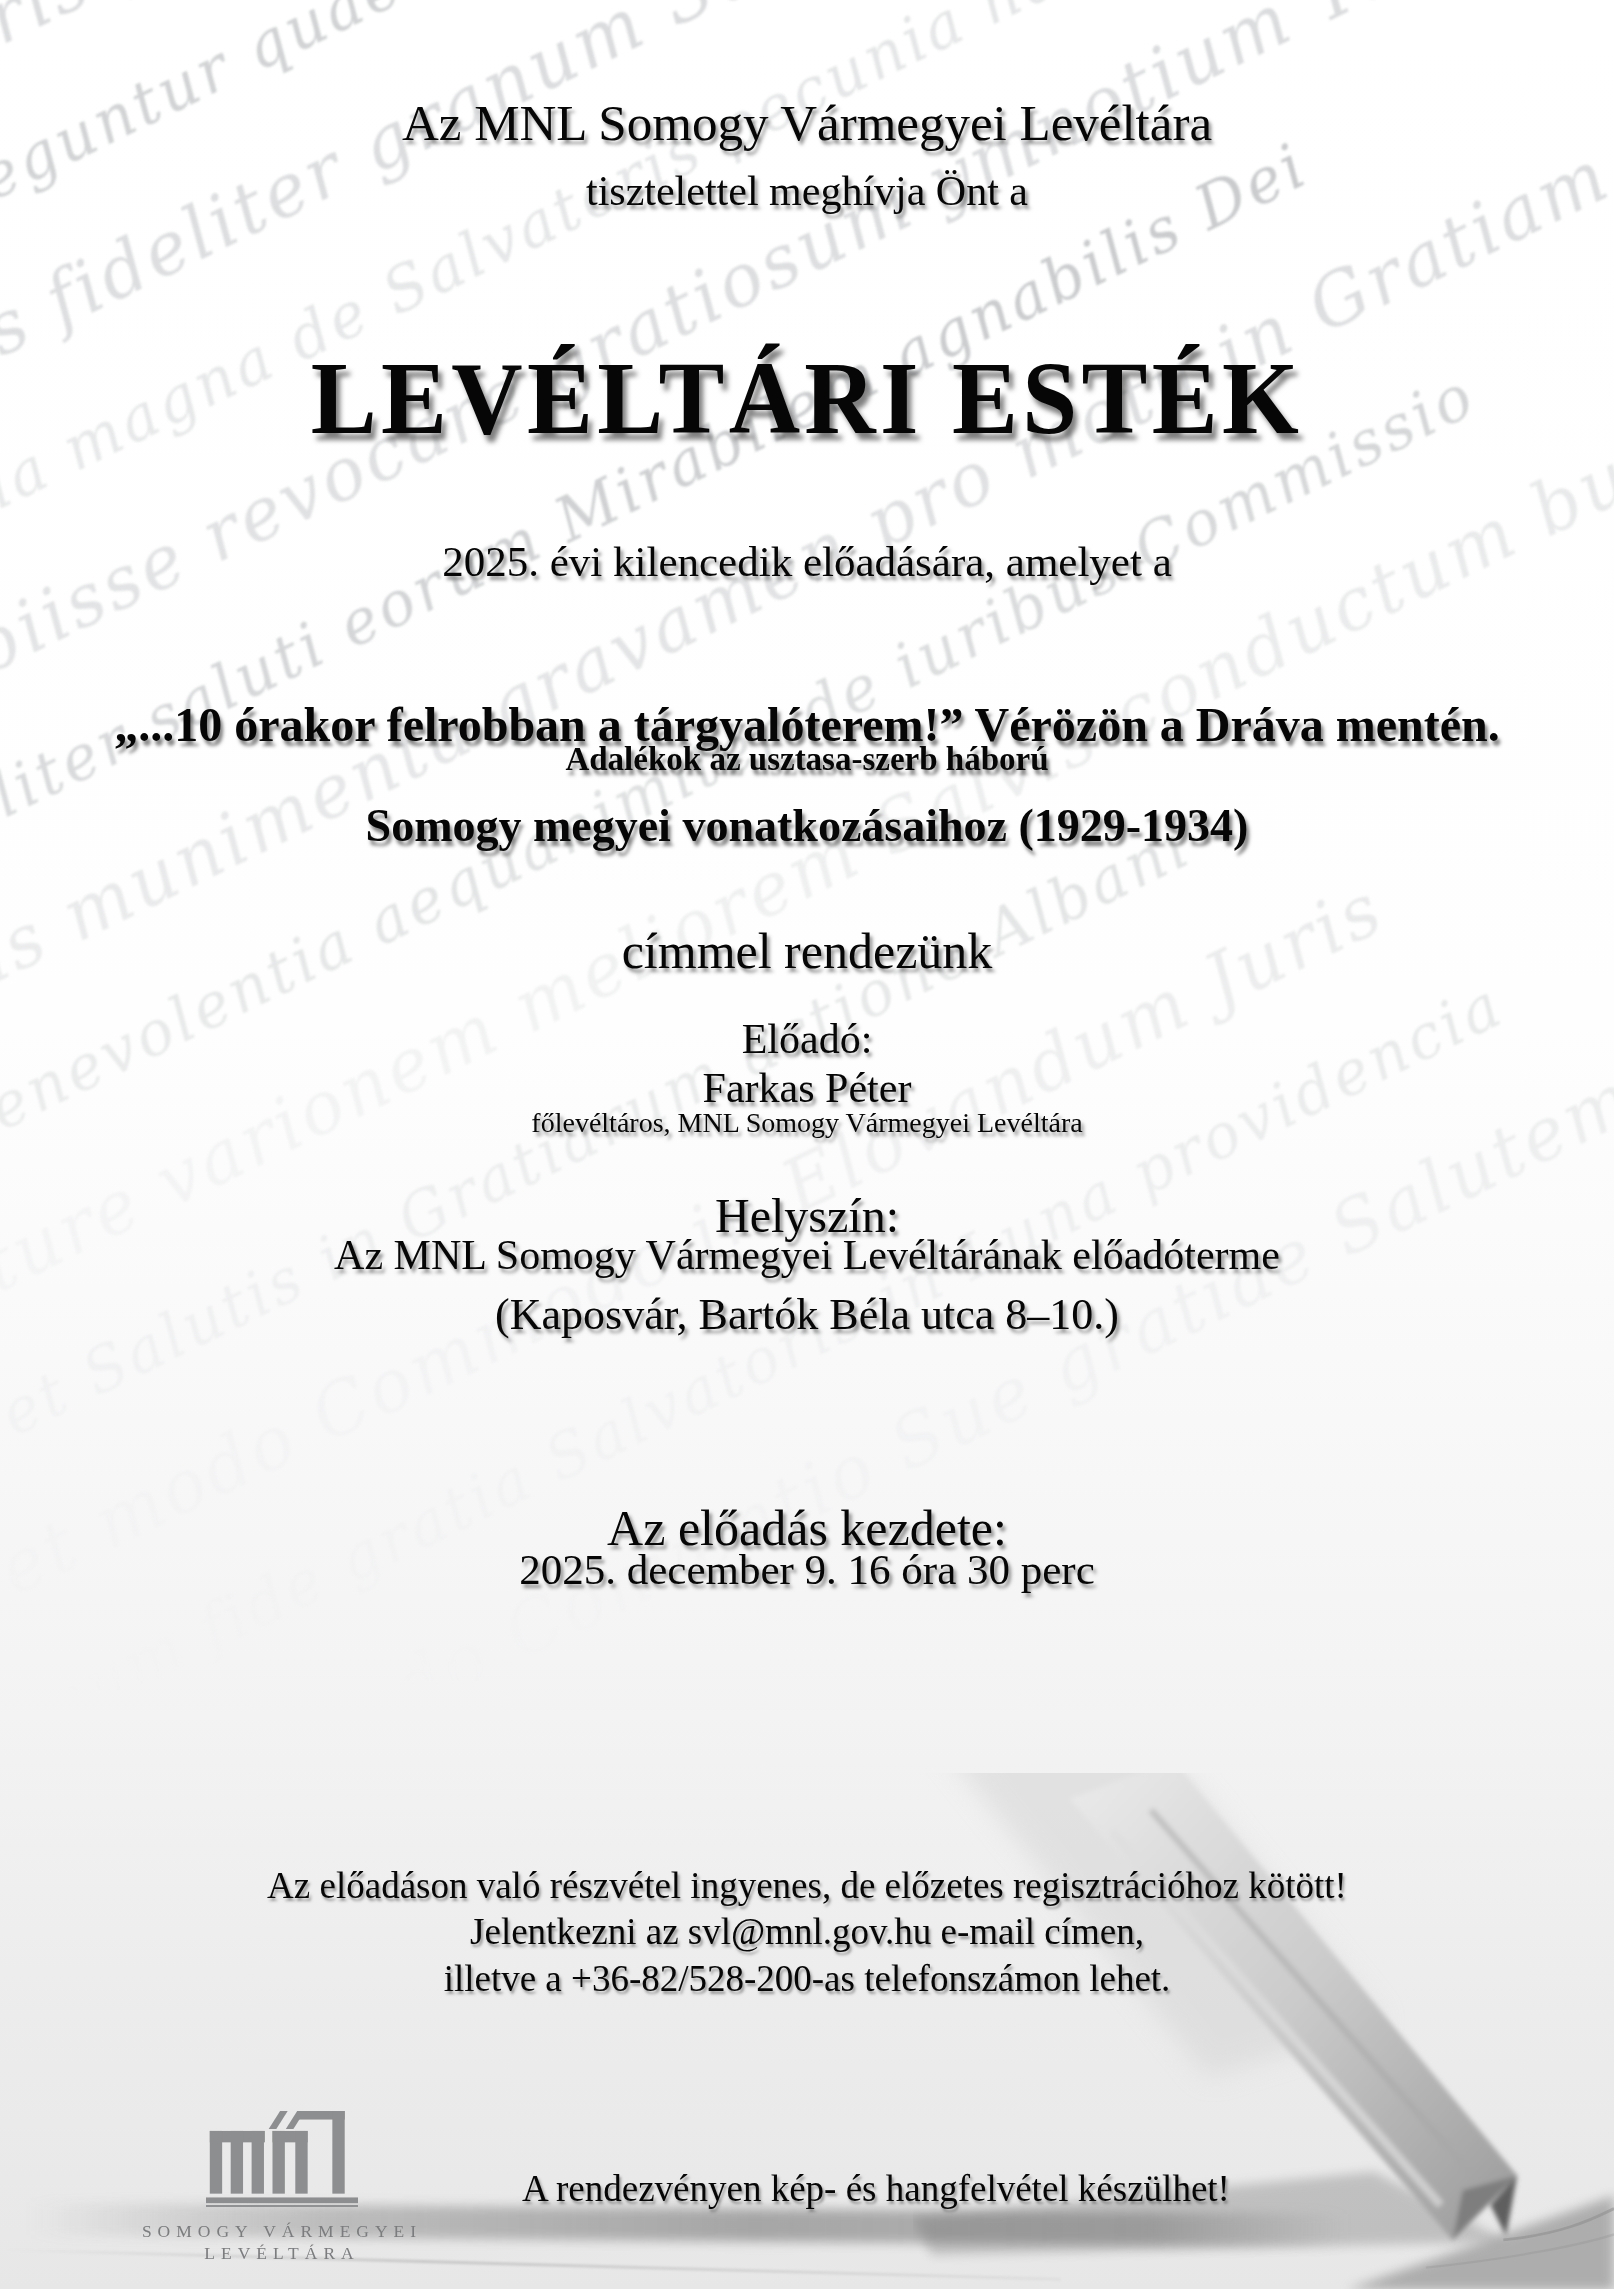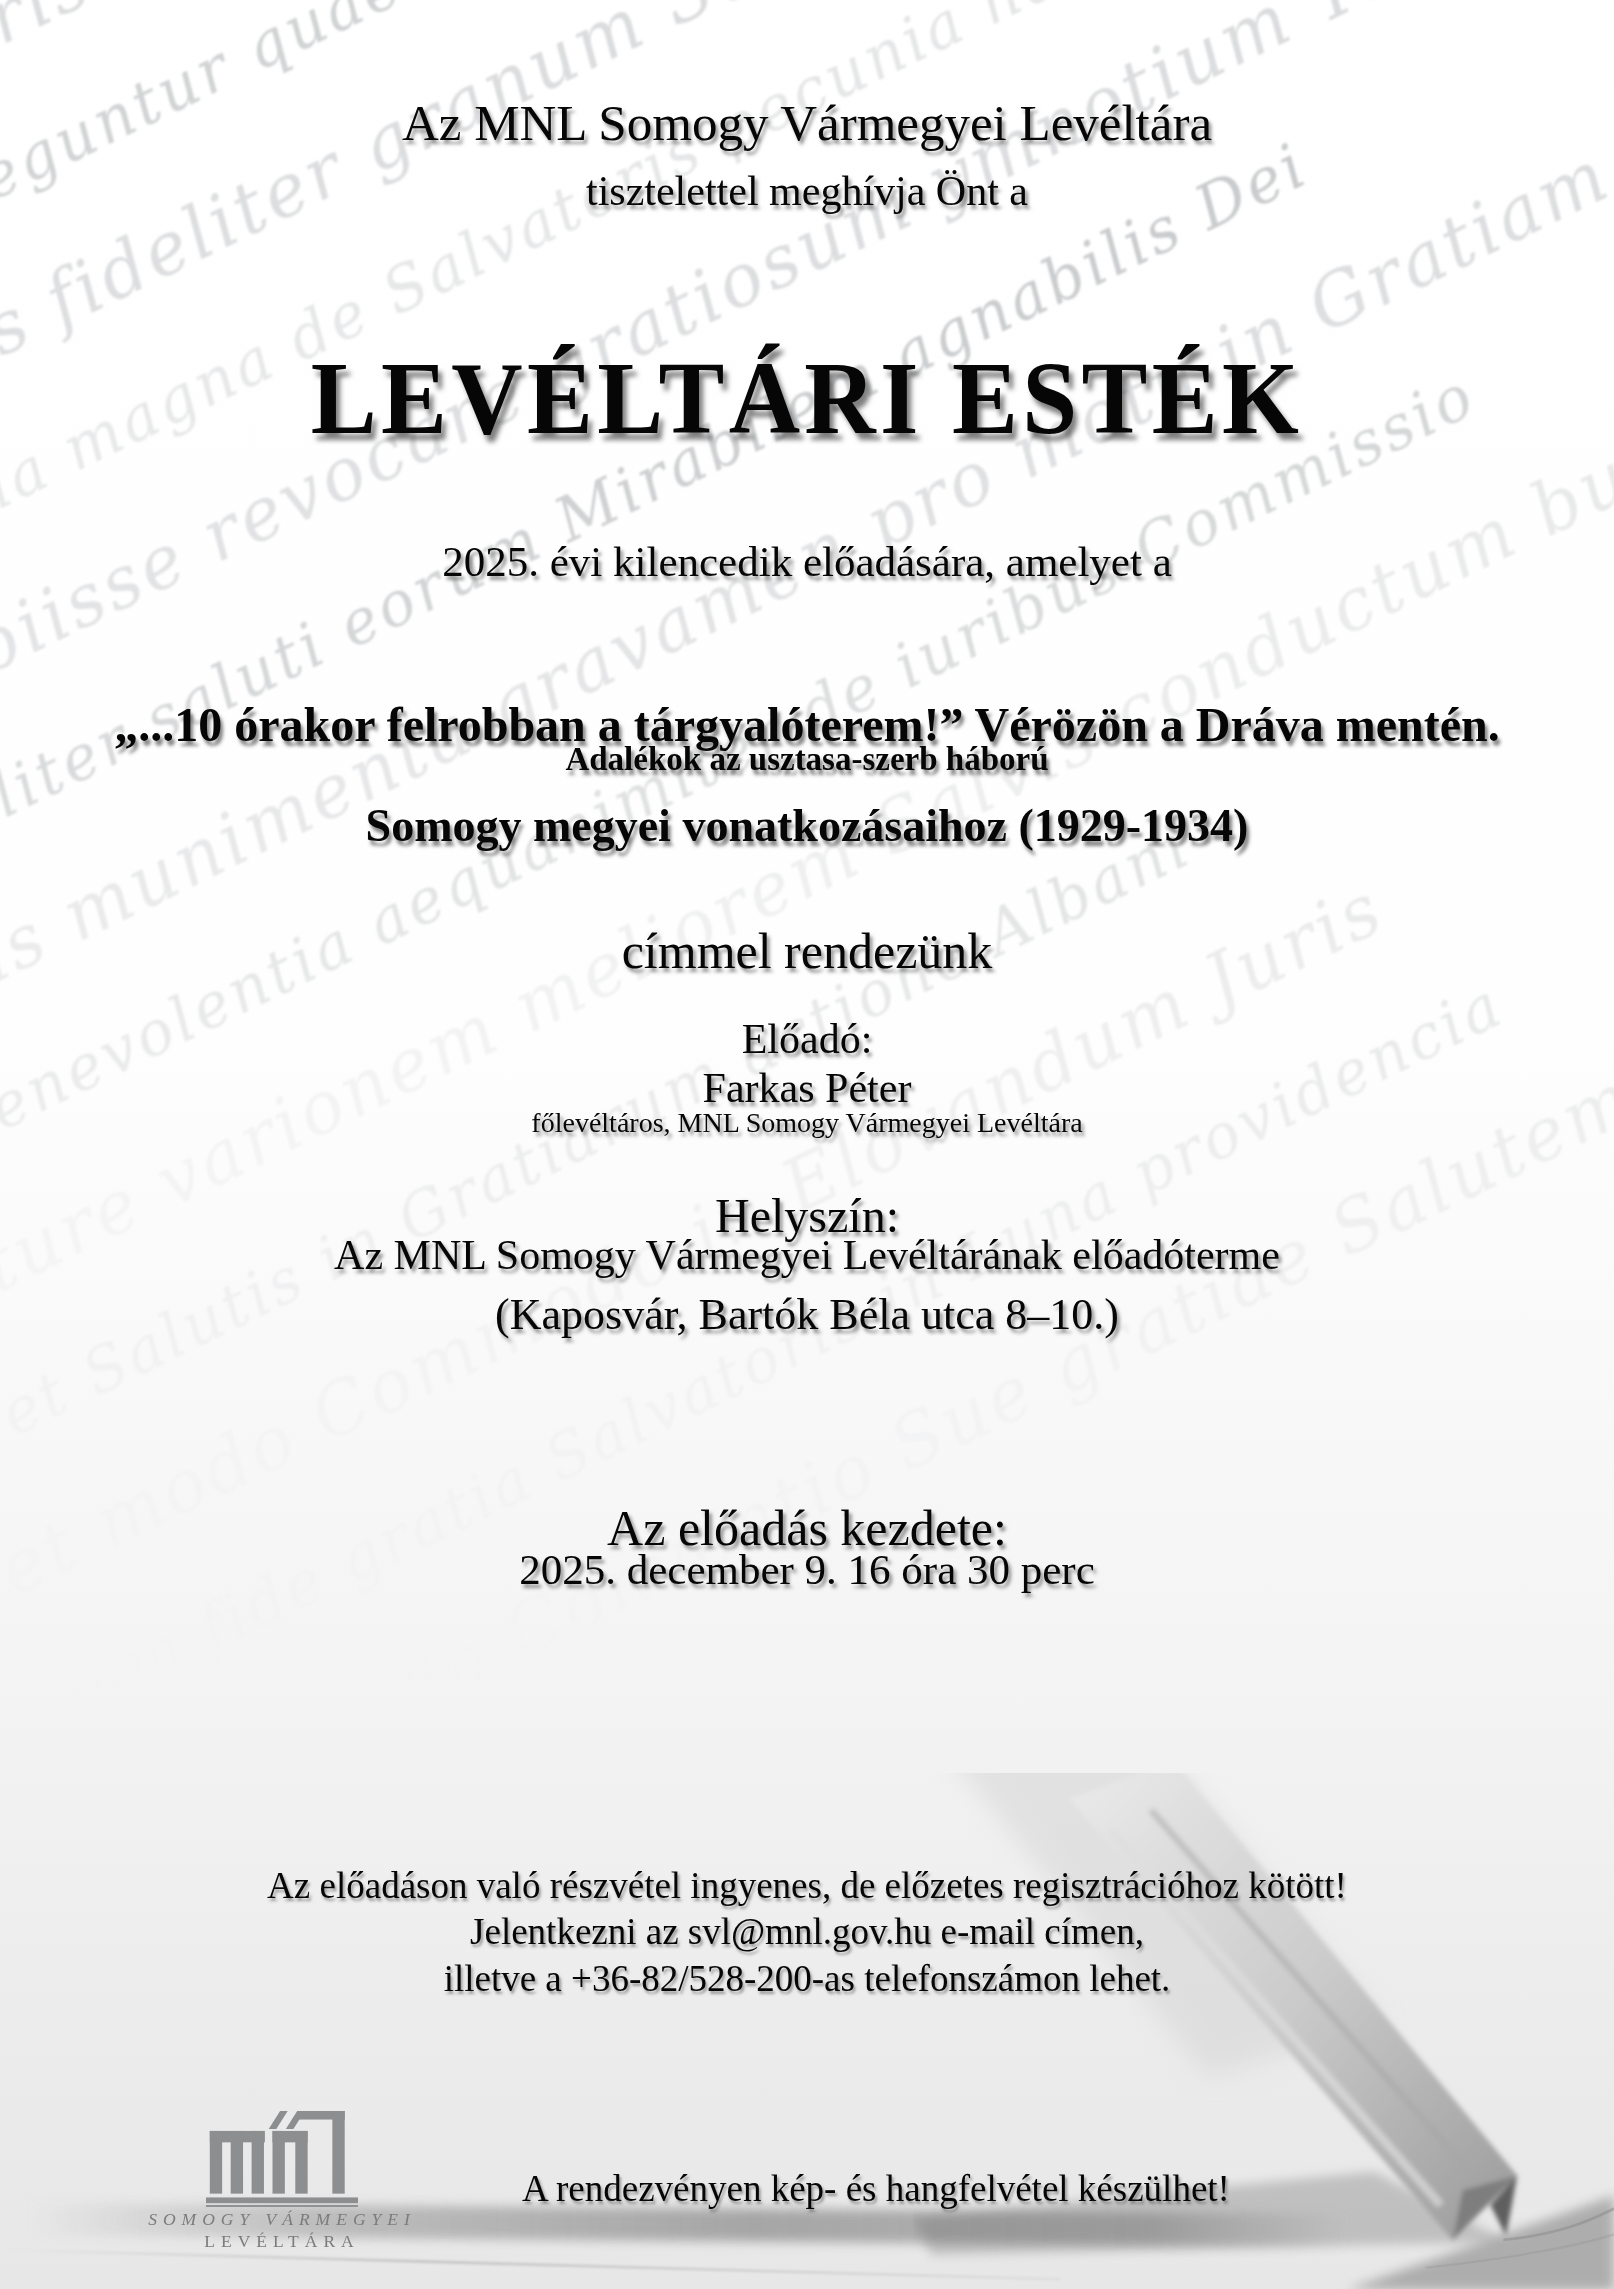--- a/index.html
+++ b/index.html
@@ -71,21 +71,21 @@
   .l-reg1     { top:1864px; font-size:37px; text-shadow:1.8px 2.8px 2.8px rgba(80,80,80,.55); }
   .l-reg2     { top:1910px; font-size:37px; text-shadow:1.8px 2.8px 2.8px rgba(80,80,80,.55); }
   .l-reg3     { top:1957px; font-size:37px; text-shadow:1.8px 2.8px 2.8px rgba(80,80,80,.55); }
   .l-note     { top:2167px; left:138px; font-size:37px; text-shadow:1.8px 2.8px 2.8px rgba(80,80,80,.55); }
 
   
   .logo { position:absolute; left:138px; top:2110px; width:288px; text-align:center; z-index:3; }
   .logo svg { display:block; margin:0 auto; }
   .logo-text { color:#7b7c7e; font-size:17.5px; letter-spacing:6px; line-height:22px;
                font-family:"Liberation Serif",serif; }
-  .logo-text.first { margin-top:1px;font-style:italic; }
+  .logo-text.first { margin-top:13px; }
 </style>
 </head>
 <body>
 
 <div class="poster">
 
   <div class="bg-script-wrap">
     <div class="bg-script">
         <div class="script-line">Regnum fa per Con eleva ducum Sue Stare Majef</div>
         <div class="script-line">perquicolas eius Conventio Juris providencia Sue Maje</div>

